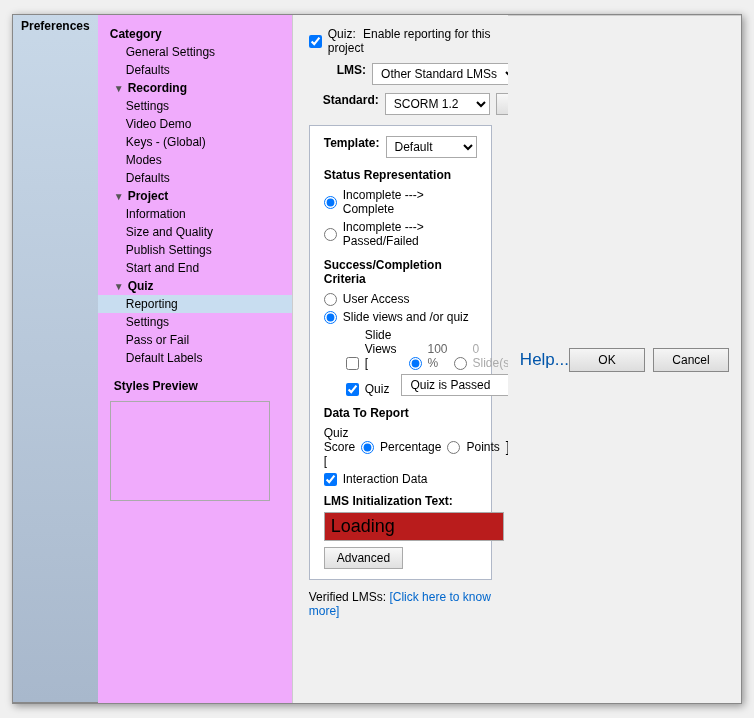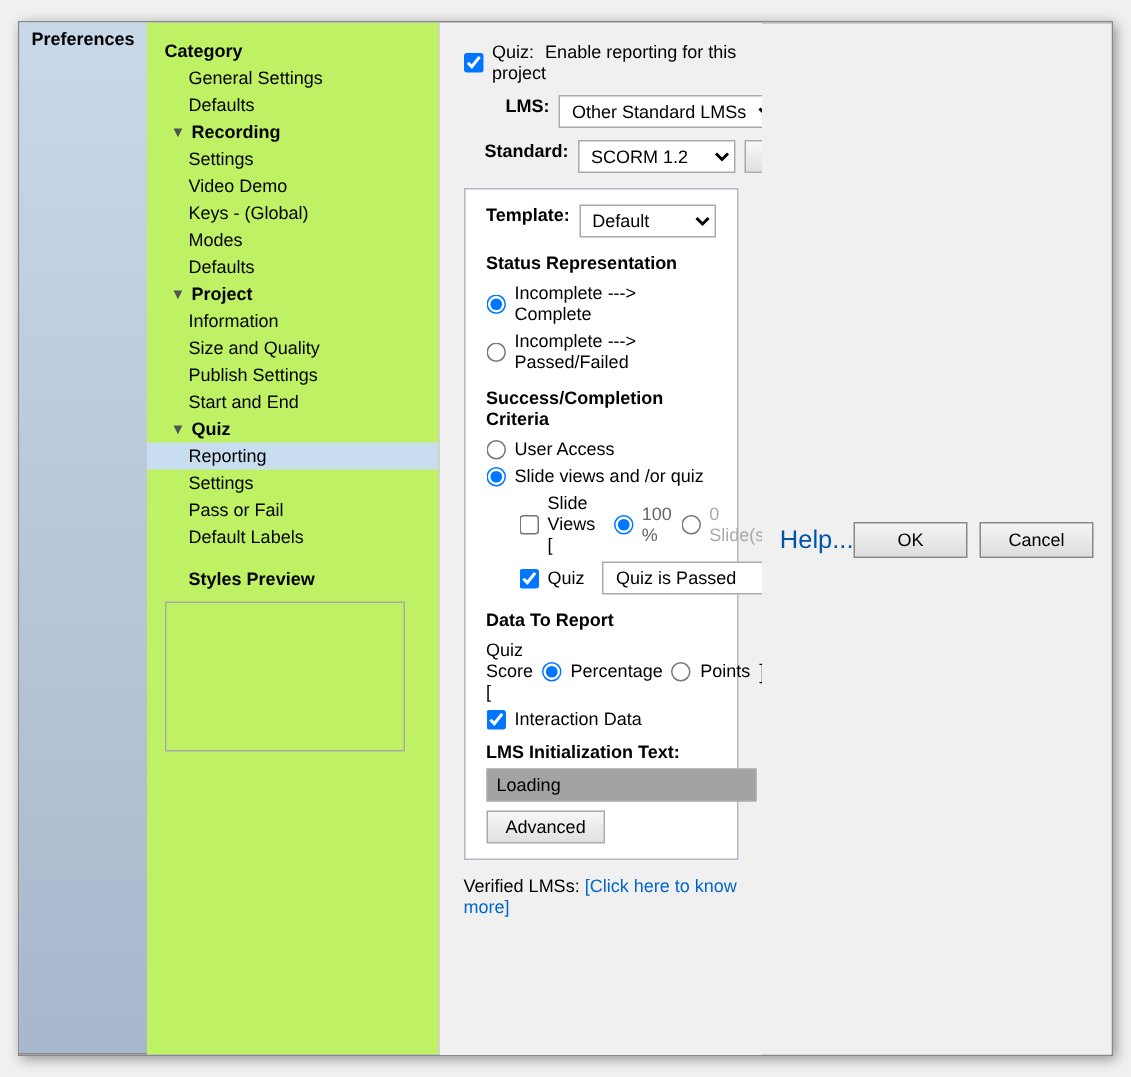--- a/index.html
+++ b/index.html
@@ -32,21 +32,21 @@
       border-bottom: 1px solid #888;
       flex-shrink: 0;
     }
     .dialog-body {
       display: flex;
       flex: 1;
       overflow: hidden;
     }
     .sidebar {
       width: 195px;
-      background: #bef264;
+      background: #f0abfc;
       border-right: 1px solid #ccc;
       padding: 8px 0;
       overflow-y: auto;
       flex-shrink: 0;
     }
     .sidebar-section-header {
       font-weight: bold;
       padding: 2px 12px;
       color: #000;
       cursor: pointer;
@@ -116,23 +116,23 @@
       align-items: center;
       margin-bottom: 4px;
       gap: 6px;
     }
     input[type="radio"], input[type="checkbox"] {
       cursor: pointer;
       margin: 0;
     }
     .text-input {
       border: 1px solid #aaa;
-      background: #a3a3a3;
+      background: #b91c1c;
       padding: 3px 6px;
-      font-size: 12px;
+      font-size: 18px;
       width: 180px;
     }
     .btn {
       border: 1px solid #aaa;
       background: linear-gradient(to bottom, #f8f8f8, #e0e0e0);
       padding: 3px 12px;
       font-size: 12px;
       cursor: pointer;
       color: #000;
     }
@@ -140,21 +140,21 @@
       padding: 3px 12px;
     }
     .quiz-check-row {
       display: flex;
       align-items: center;
       gap: 6px;
       margin-bottom: 8px;
     }
     .slide-views-row {
       display: flex;
-      align-items: center;
+      align-items: flex-end;
       gap: 6px;
       margin-left: 22px;
       margin-bottom: 4px;
     }
     .bracket {
       font-size: 14px;
       color: #000;
     }
     .quiz-score-row {
       display: flex;
@@ -197,21 +197,21 @@
       width: 76px;
       padding: 4px 0;
       text-align: center;
       border: 1px solid #888;
       background: linear-gradient(to bottom, #f5f5f5, #ddd);
       cursor: pointer;
       font-size: 12px;
     }
     .styles-preview-label {
       font-weight: bold;
-      padding: 4px 28px;
+      padding: 4px 16px;
       color: #000;
       margin-top: 8px;
     }
     .styles-preview-box {
       margin: 4px 12px;
       width: 160px;
       height: 100px;
       background-image: 
         repeating-conic-gradient(#ccc 0% 25%, white 0% 50%) 0 0 / 12px 12px;
       border: 1px solid #aaa;

